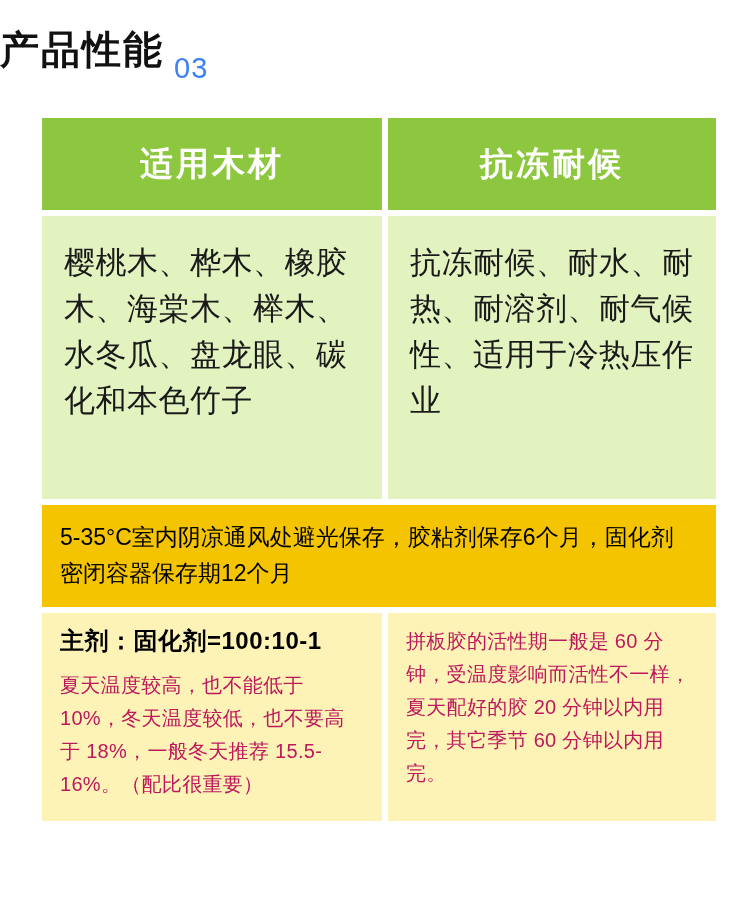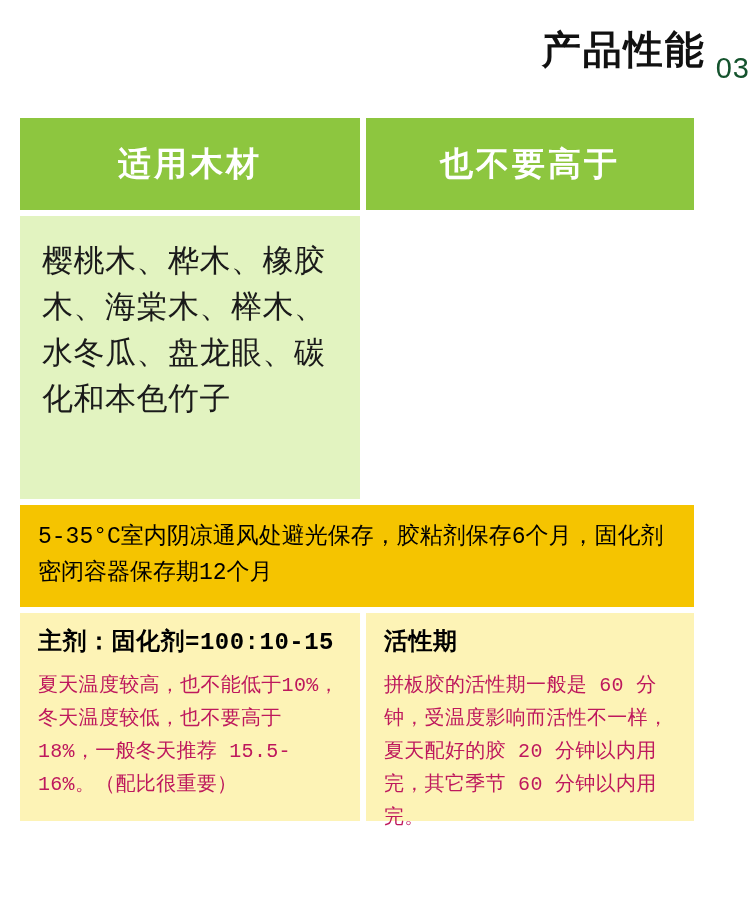--- a/index.html
+++ b/index.html
@@ -18,47 +18,46 @@
     position: relative;
     width: 750px;
     height: 898px;
     box-sizing: border-box;
   }
   .header {
     position: relative;
     height: 118px;
     display: flex;
     align-items: flex-start;
-    justify-content: flex-end;
+    justify-content: flex-start;
     padding-top: 30px;
     box-sizing: border-box;
   }
   .header-inner {
     display: flex;
     align-items: flex-end;
   }
   .title {
     font-size: 39px;
     font-weight: bold;
     letter-spacing: 2px;
     line-height: 1;
     color: #111111;
   }
   .title-number {
     font-size: 29px;
-    color: #14532d;
+    color: #3b82f6;
     margin-left: 10px;
     margin-bottom: -16px;
     letter-spacing: 1px;
     font-weight: normal;
   }
   .table-wrap {
-    margin: 0 20px;
+    margin: 0 42px;
     width: 674px;
-    font-family: Liberation Mono, monospace;
   }
   .row {
     display: flex;
     width: 100%;
     box-sizing: border-box;
   }
   .cell {
     box-sizing: border-box;
   }
   
@@ -167,39 +166,39 @@
     <div class="header-inner">
       <div class="title">产品性能</div>
       <div class="title-number">03</div>
     </div>
   </div>
 
   <div class="table-wrap">
 
     <div class="row head-row">
       <div class="cell head-cell head-left">适用木材</div>
-      <div class="cell head-cell head-right">也不要高于</div>
+      <div class="cell head-cell head-right">抗冻耐候</div>
     </div>
 
     <div class="gap"></div>
 
     <div class="row body-row">
       <div class="cell body-cell body-left">樱桃木、桦木、橡胶木、海棠木、榉木、水冬瓜、盘龙眼、碳化和本色竹子</div>
+      <div class="cell body-cell body-right">抗冻耐候、耐水、耐热、耐溶剂、耐气候性、适用于冷热压作业</div>
     </div>
 
     <div class="gap"></div>
 
     <div class="storage-row">5-35°C室内阴凉通风处避光保存，胶粘剂保存6个月，固化剂密闭容器保存期12个月</div>
 
     <div class="row ratio-row">
       <div class="cell ratio-cell ratio-left">
-        <div class="ratio-title">主剂：固化剂=100:10-15</div>
+        <div class="ratio-title">主剂：固化剂=100:10-1</div>
         <div class="ratio-text">夏天温度较高，也不能低于10%，冬天温度较低，也不要高于 18%，一般冬天推荐 15.5-16%。（配比很重要）</div>
       </div>
       <div class="cell ratio-cell ratio-right">
-        <div class="ratio-title">活性期</div>
         <div class="ratio-text">拼板胶的活性期一般是 60 分钟，受温度影响而活性不一样，夏天配好的胶 20 分钟以内用完，其它季节 60 分钟以内用完。</div>
       </div>
     </div>
 
 
   </div>
 </div>
 
 </body></html>

